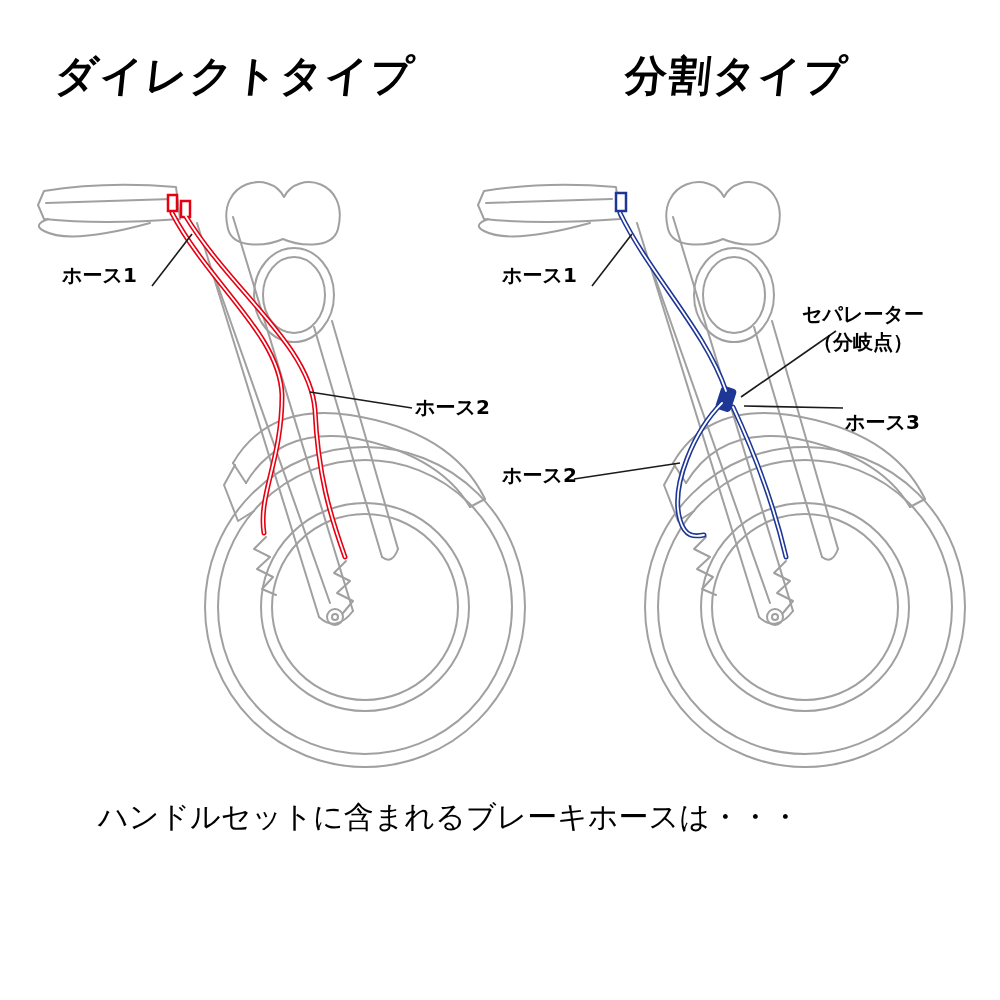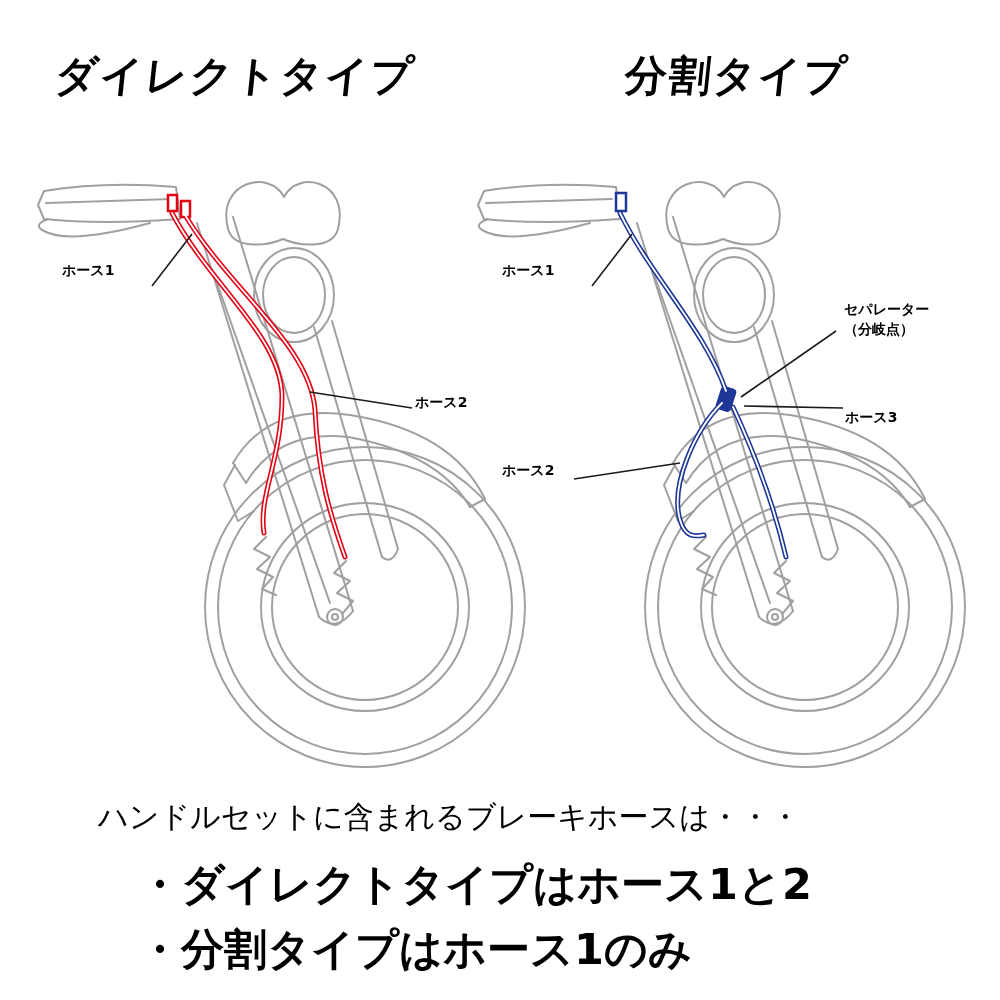--- a/index.html
+++ b/index.html
@@ -25,21 +25,21 @@
   .title-split  { left: 625px; top: 48px; }
 
   .diagram-svg {
     position: absolute;
     left: 0; top: 0;
     width: 1000px; height: 790px;
     z-index: 1;
   }
   .hose-label {
     position: absolute;
-    font-size: 14px;
+    font-size: 20px;
     font-weight: 700;
     white-space: nowrap;
     z-index: 2;
   }
   .sep-label div { line-height: 1.4; }
 
   .footer-intro {
     position: absolute;
     left: 98px; top: 797px;
     font-size: 30px;
@@ -146,26 +146,22 @@
       <line x1="836" y1="331" x2="741" y2="397"></line>
       <line x1="843" y1="408" x2="744" y2="406"></line>
       <line x1="574" y1="479" x2="680" y2="463"></line>
     </g>
   </svg>
 
   <div class="hose-label" style="left:62px; top:262px;">ホース1</div>
   <div class="hose-label" style="left:415px; top:394px;">ホース2</div>
 
   <div class="hose-label" style="left:502px; top:262px;">ホース1</div>
-  <div class="hose-label sep-label" style="left:844px; top:300px;">
+  <div class="hose-label sep-label" style="left:802px; top:300px;text-align:center;">
     <div>セパレーター</div>
     <div>（分岐点）</div>
   </div>
   <div class="hose-label" style="left:845px; top:409px;">ホース3</div>
   <div class="hose-label" style="left:502px; top:462px;">ホース2</div>
 
   <div class="footer-intro">ハンドルセットに含まれるブレーキホースは・・・</div>
-  <div class="footer-bullets">
-    <div>・ダイレクトタイプはホース1と2</div>
-    <div>・分割タイプはホース1のみ</div>
-  </div>
 
 </div>
 
 </body></html>

